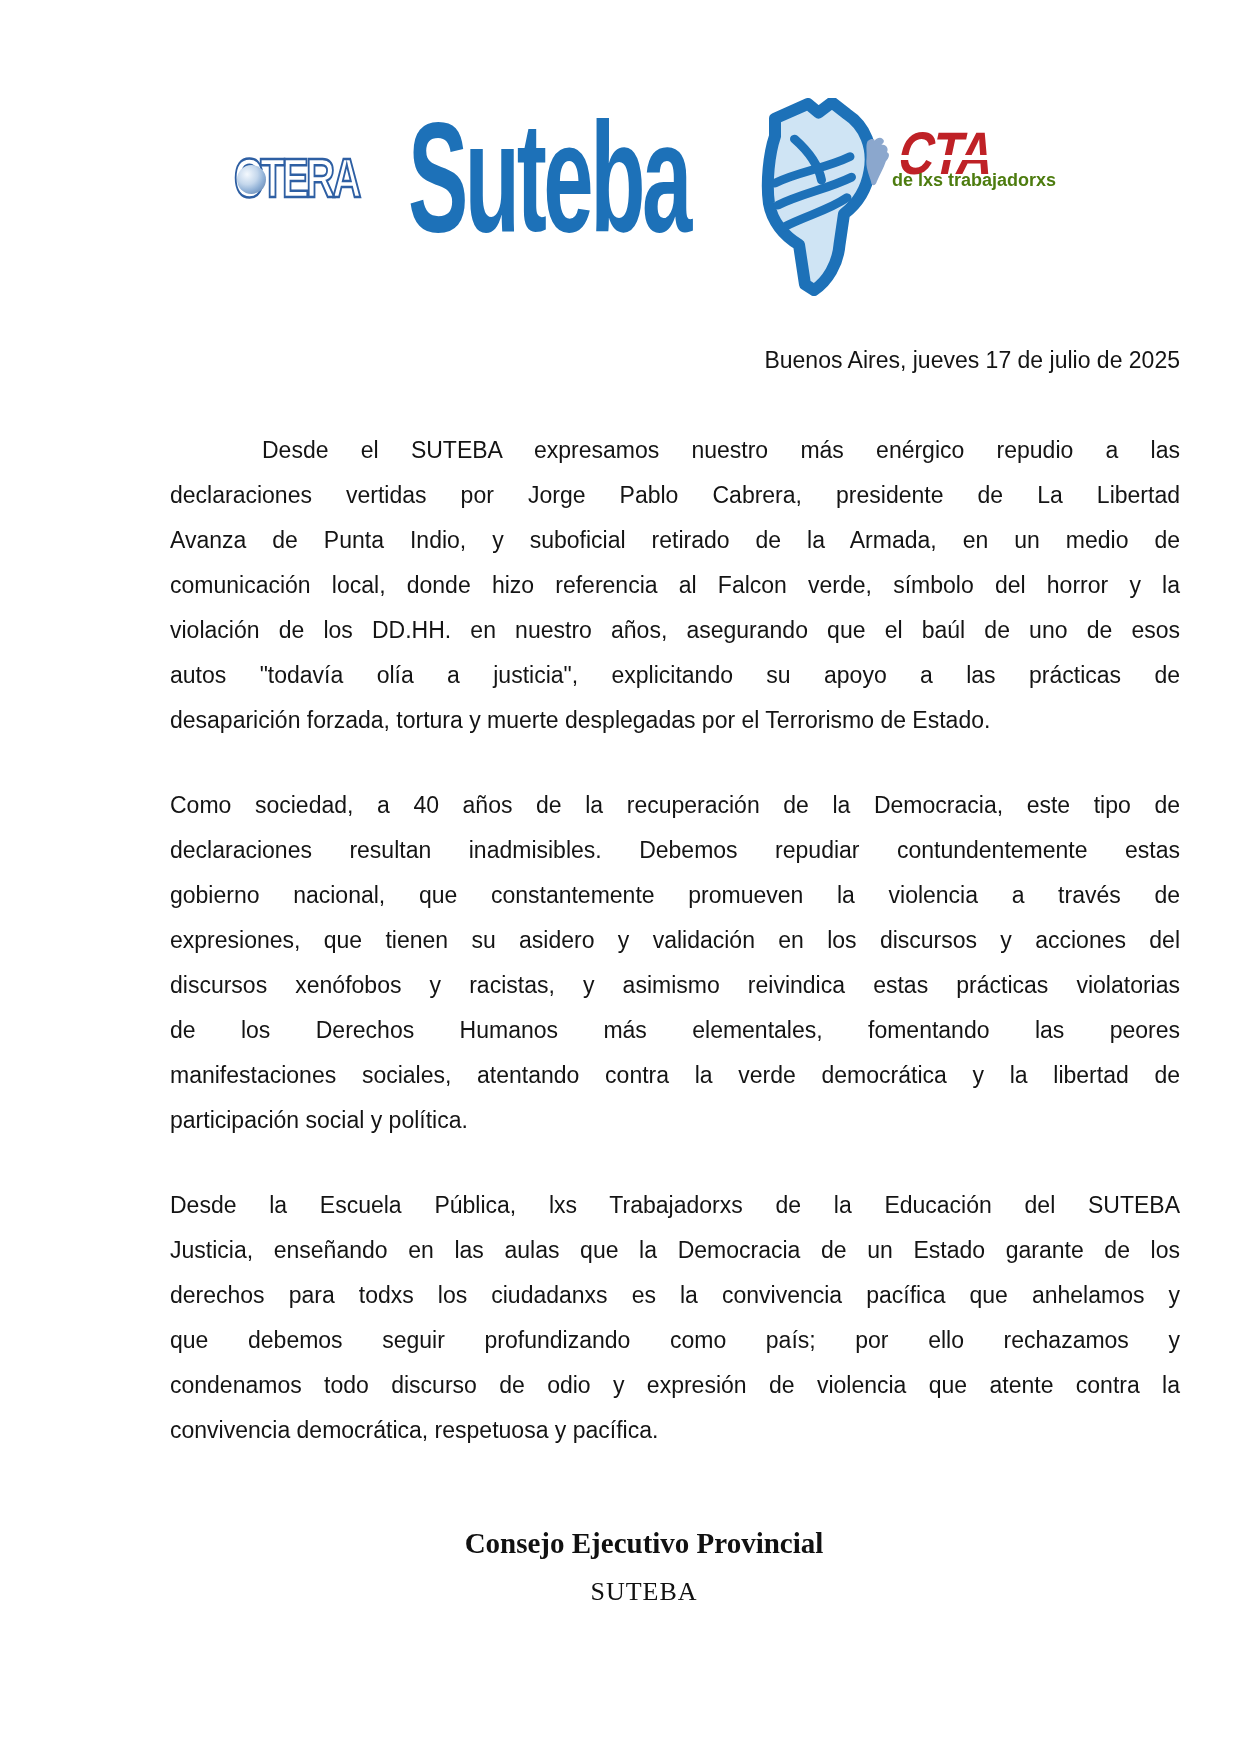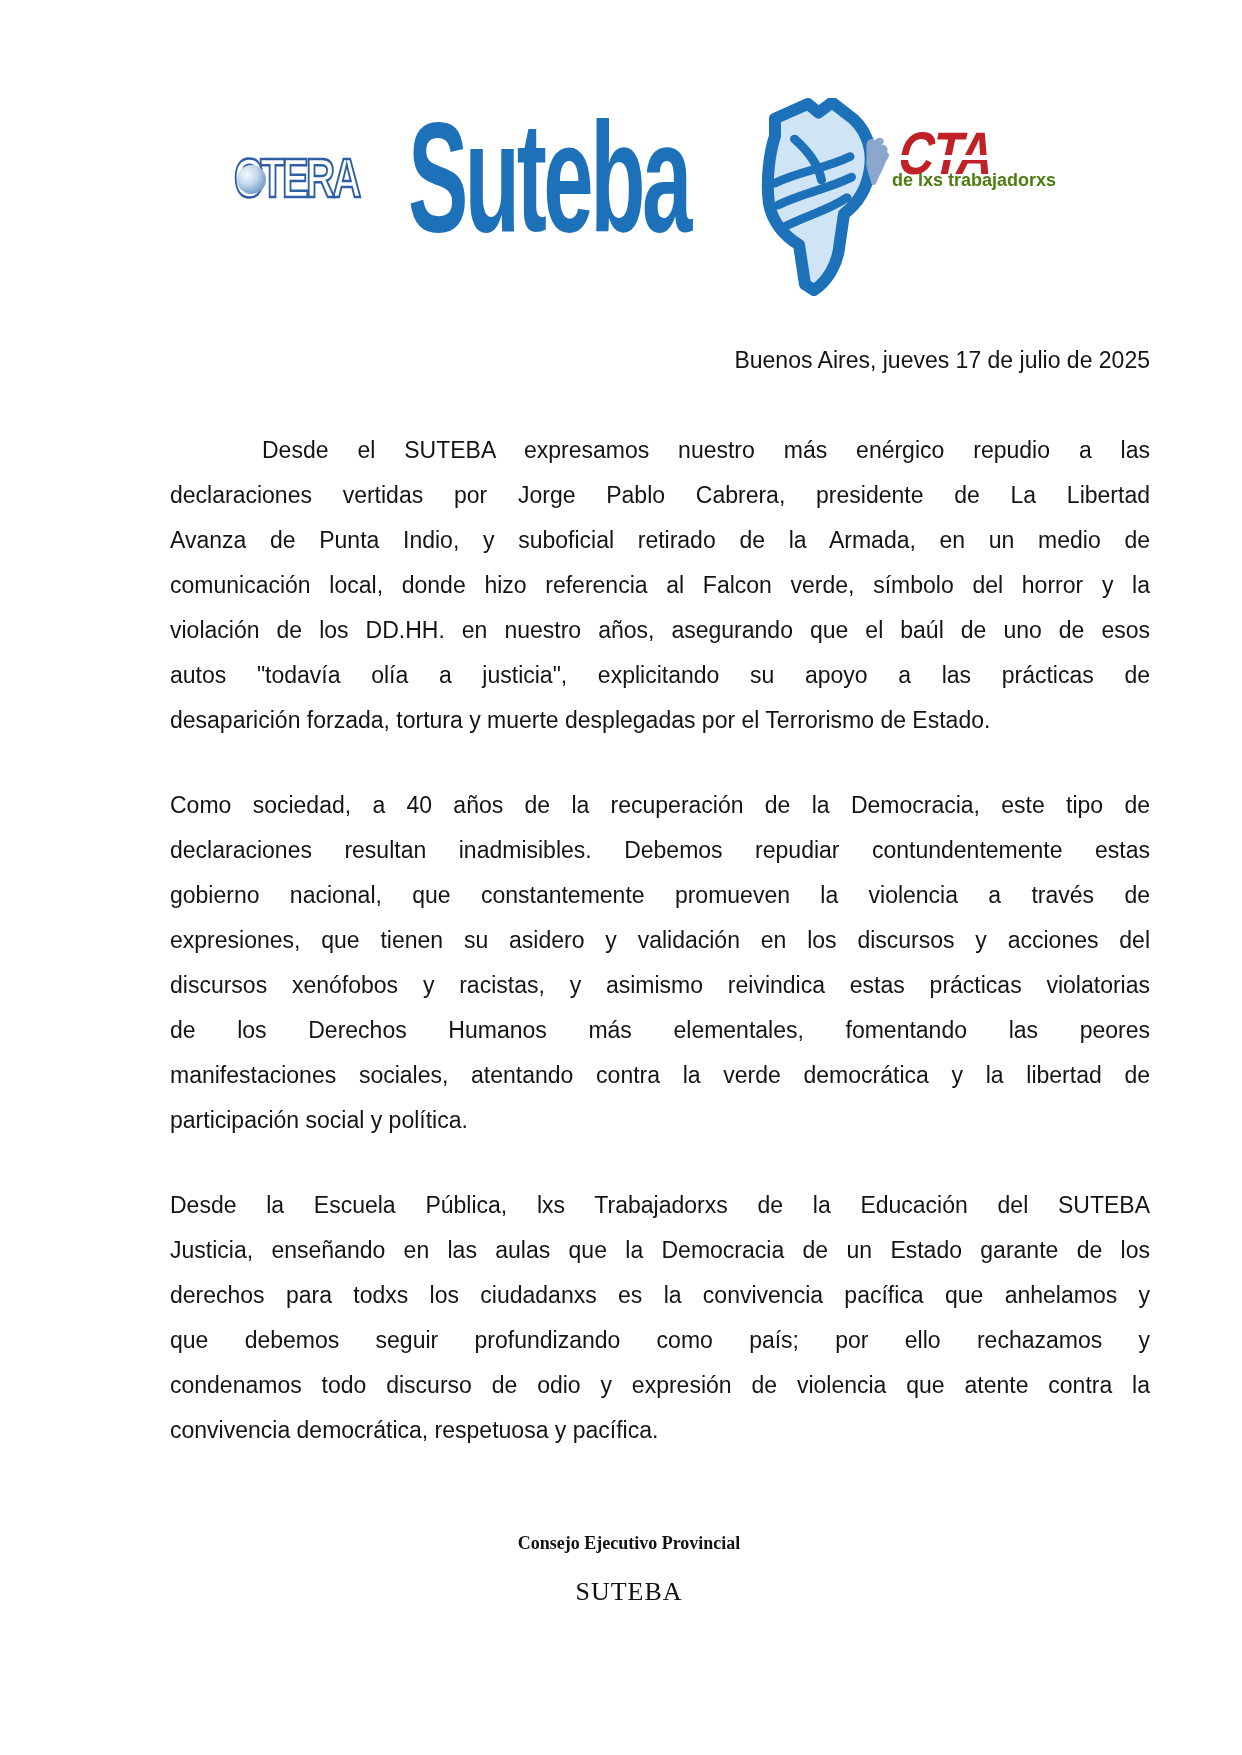--- a/index.html
+++ b/index.html
@@ -50,40 +50,40 @@
     transform:skewX(-12deg) scaleX(0.82); transform-origin:left bottom;
     white-space:nowrap;
   }
   .cta-slit { position:absolute; left:-2px; top:27px; width:140px; height:5px; background:#ffffff; transform:skewX(-25deg); }
   .cta-sub {
     position:absolute; left:30px; top:42px; width:140px;
     font-weight:bold; font-size:18px; color:#4d7c0f; white-space:nowrap;
   }
 
   
-  .content { padding:0 92px 0 170px; }
+  .content { padding:0 62px 0 170px; }
   .date {
     margin-top:46px;
     font-size:23px; line-height:45px;
     text-align:right;
   }
   .para { margin-top:40px; font-size:23px; }
   .para:first-of-type { margin-top:45px; }
   .line { line-height:45px; text-align:justify; text-align-last:justify; }
   .line.last { text-align:left; text-align-last:left; }
   .line.indent { text-indent:92px; }
 
   
   .footer {
     margin-top:70px; padding-right:62px;
     text-align:center;
     font-family:"Liberation Serif","DejaVu Serif",serif;
     color:#111111;
   }
-  .footer-line1 { font-weight:bold; font-size:18px; line-height:40px; }
+  .footer-line1 { font-weight:bold; font-size:29px; line-height:40px; }
   .footer-line2 { font-size:26px; line-height:46px; margin-top:6px; letter-spacing:1px; }
 </style>
 </head>
 <body>
 
 <div class="page">
 
   <div class="header">
 
     <div class="ctera">

